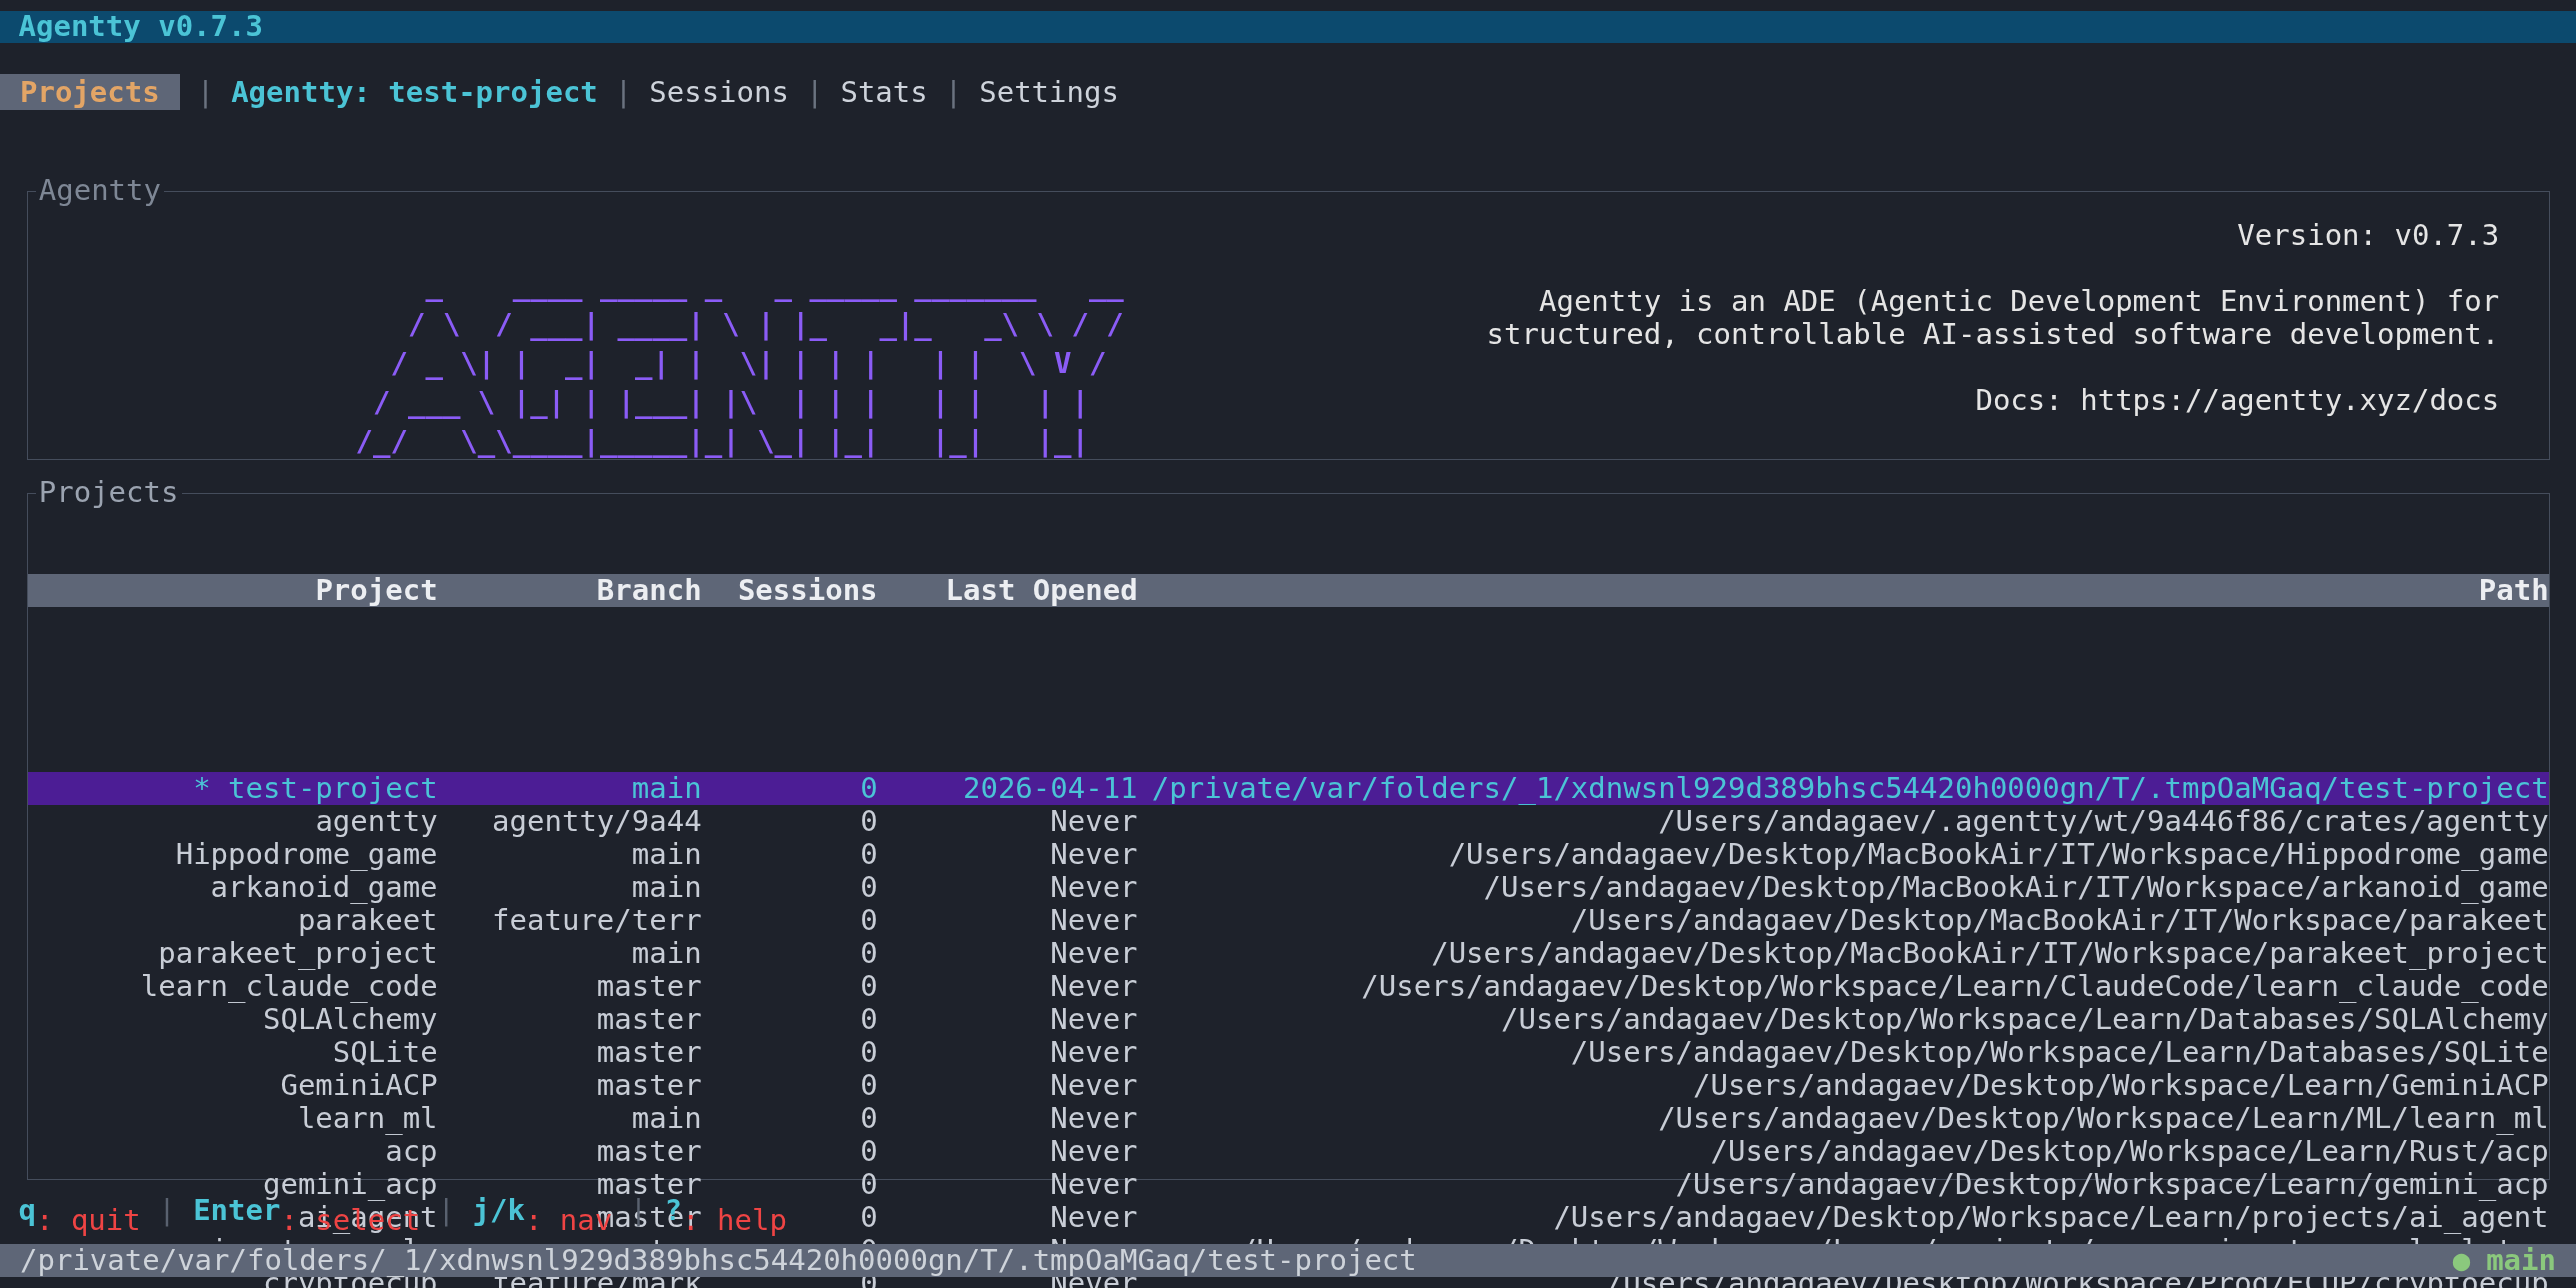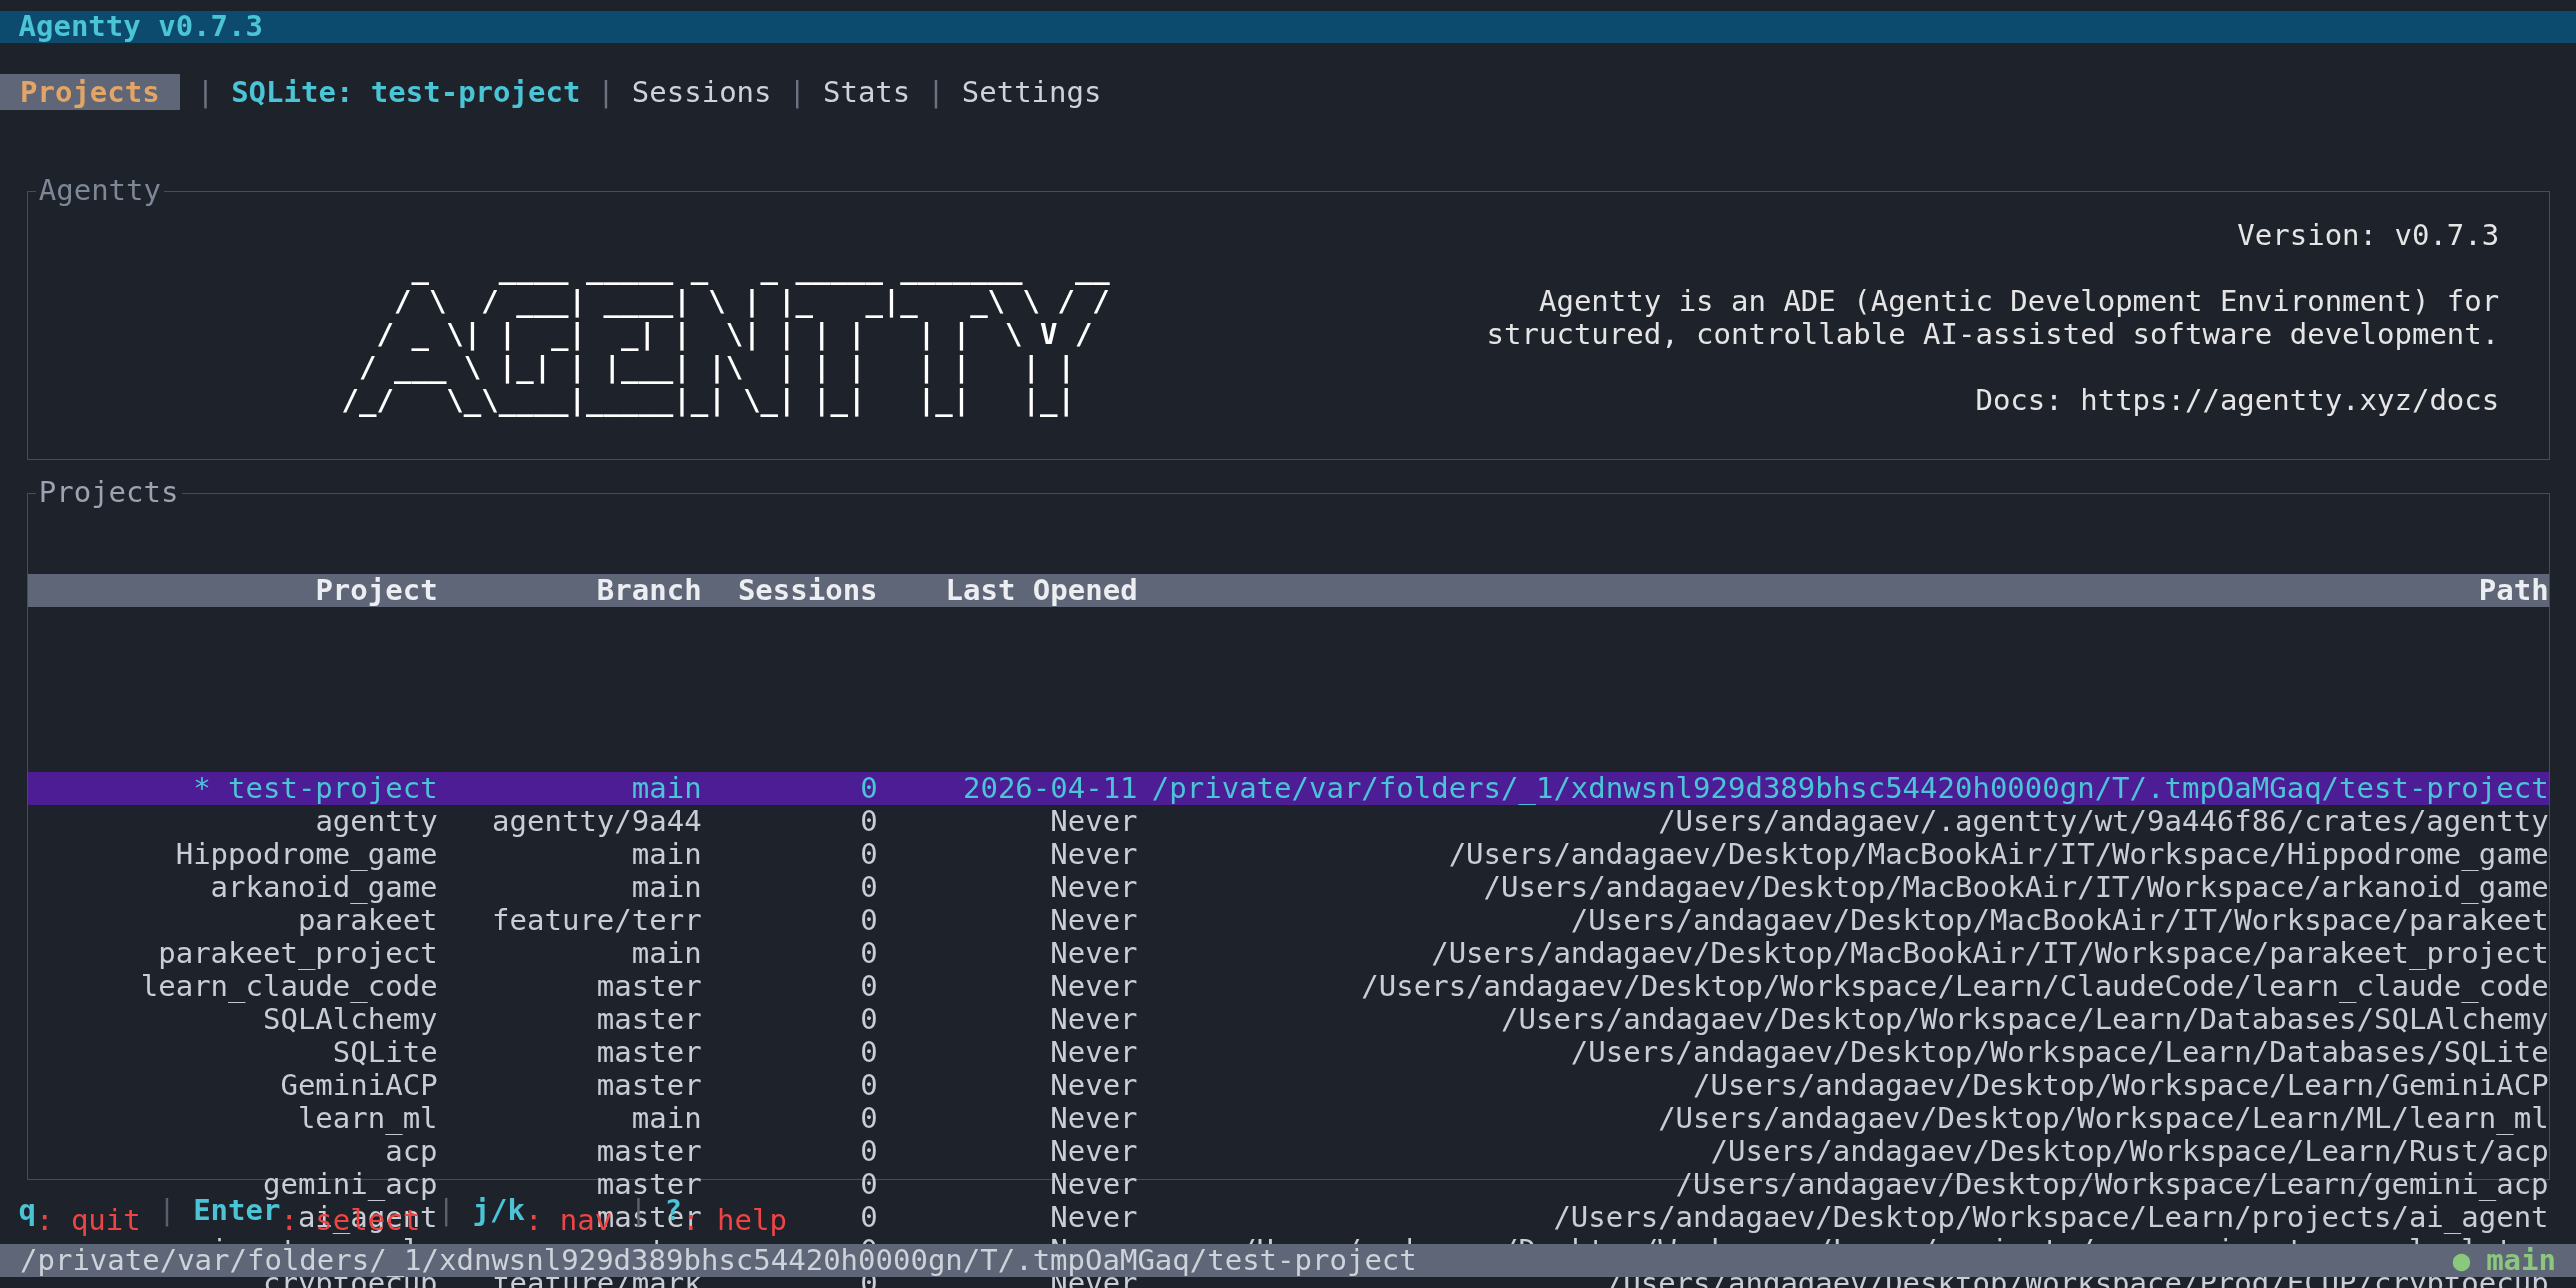--- a/index.html
+++ b/index.html
@@ -32,24 +32,24 @@
   .tab-sep { color: #6b7380; margin: 0 17px; }
   
   .panel { position: absolute; border: 1.6px solid #454d5c; text-align: right; }
   .panel-label {
     position: absolute; top: -17.7px; left: 8px;
     background: #1e222b; padding: 0 3.2px;
   }
   .agentty-panel { left: 26.6px; top: 191px; width: 2523px; height: 269px; }
   .agentty-panel .panel-label { color: #7e8795; }
   .ascii-art {
-    position: absolute; left: 312px; top: 58px; margin: 2px;
+    position: absolute; left: 312px; top: 58px; margin: 16px;
     font-family: "DejaVu Sans Mono", monospace;
-    font-size: 29px; line-height: 33px;
-    font-weight: bold; color: #ffffff;
+    font-size: 29px; line-height: 39px;
+    font-weight: bold; color: #8b5cf6;
   }
   .panel-info {
     position: absolute; left: 1459px; top: 27px; margin: 0;
     font-family: "DejaVu Sans Mono", monospace;
     font-size: 29px; line-height: 33px;
     color: #e5e5e5;
   }
   .projects-panel { left: 26.6px; top: 493px; width: 2523px; height: 687px; }
   .projects-panel .panel-label { color: #9ba3b0; }
   
@@ -82,21 +82,21 @@
 </style>
 </head>
 <body>
 
 <div id="screen">
 
   <div class="titlebar">
     <span class="title">Agentty v0.7.3</span>
   </div>
 
-  <div class="tabbar" id="tabbar"><span class="tab tab-active">Projects</span><span class="tab-sep">|</span><span class="tab tab-accent">SQLite: test-project</span><span class="tab-sep">|</span><span class="tab tab-normal">Sessions</span><span class="tab-sep">|</span><span class="tab tab-normal">Stats</span><span class="tab-sep">|</span><span class="tab tab-normal">Settings</span></div>
+  <div class="tabbar" id="tabbar"><span class="tab tab-active">Projects</span><span class="tab-sep">|</span><span class="tab tab-accent">Agentty: test-project</span><span class="tab-sep">|</span><span class="tab tab-normal">Sessions</span><span class="tab-sep">|</span><span class="tab tab-normal">Stats</span><span class="tab-sep">|</span><span class="tab tab-normal">Settings</span></div>
 
   <div class="panel agentty-panel">
     <span class="panel-label">Agentty</span>
     <pre class="ascii-art">    _    ____ _____ _   _ _____ _______   __
    / \  / ___| ____| \ | |_   _|_   _\ \ / /
   / _ \| |  _|  _| |  \| | | |   | |  \ V / 
  / ___ \ |_| | |___| |\  | | |   | |   | |  
 /_/   \_\____|_____|_| \_| |_|   |_|   |_|  </pre>
     <pre class="panel-info">Version: v0.7.3
 

